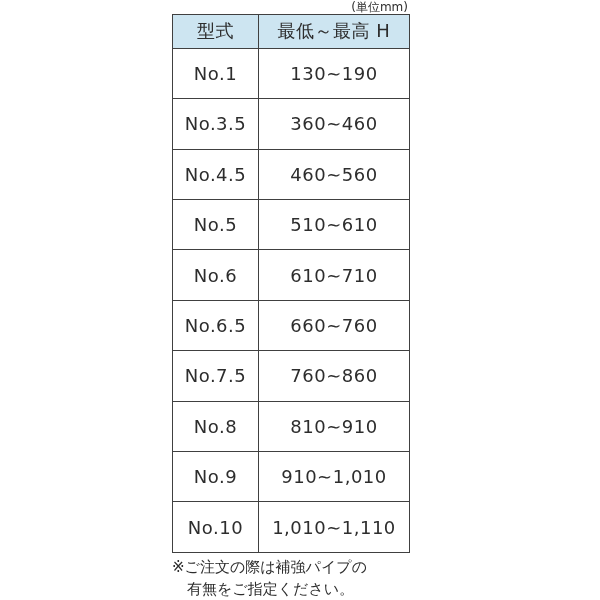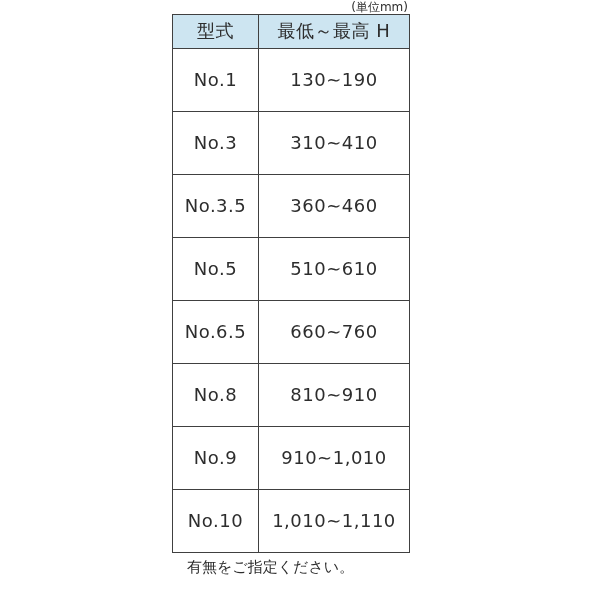--- a/index.html
+++ b/index.html
@@ -86,47 +86,56 @@
         <th>型式</th>
         <th>最低～最高  H</th>
       </tr>
     </thead>
     <tbody>
       <tr>
         <td>No.1</td>
         <td>130∼190</td>
       </tr>
       <tr>
-        <td>No.3</td>
-        <td>310∼410</td>
+        <td>No.3.5</td>
+        <td>360∼460</td>
       </tr>
       <tr>
-        <td>No.3.5</td>
-        <td>360∼460</td>
+        <td>No.4.5</td>
+        <td>460∼560</td>
       </tr>
       <tr>
         <td>No.5</td>
         <td>510∼610</td>
       </tr>
       <tr>
+        <td>No.6</td>
+        <td>610∼710</td>
+      </tr>
+      <tr>
         <td>No.6.5</td>
         <td>660∼760</td>
+      </tr>
+      <tr>
+        <td>No.7.5</td>
+        <td>760∼860</td>
       </tr>
       <tr>
         <td>No.8</td>
         <td>810∼910</td>
       </tr>
       <tr>
         <td>No.9</td>
         <td>910∼1,010</td>
       </tr>
       <tr>
         <td>No.10</td>
         <td>1,010∼1,110</td>
       </tr>
     </tbody>
   </table>
 
   <div class="footnote">
+    <div class="line1">※ご注文の際は補強パイプの</div>
     <div class="line2">有無をご指定ください。</div>
   </div>
 
 </div>
 
 </body></html>

